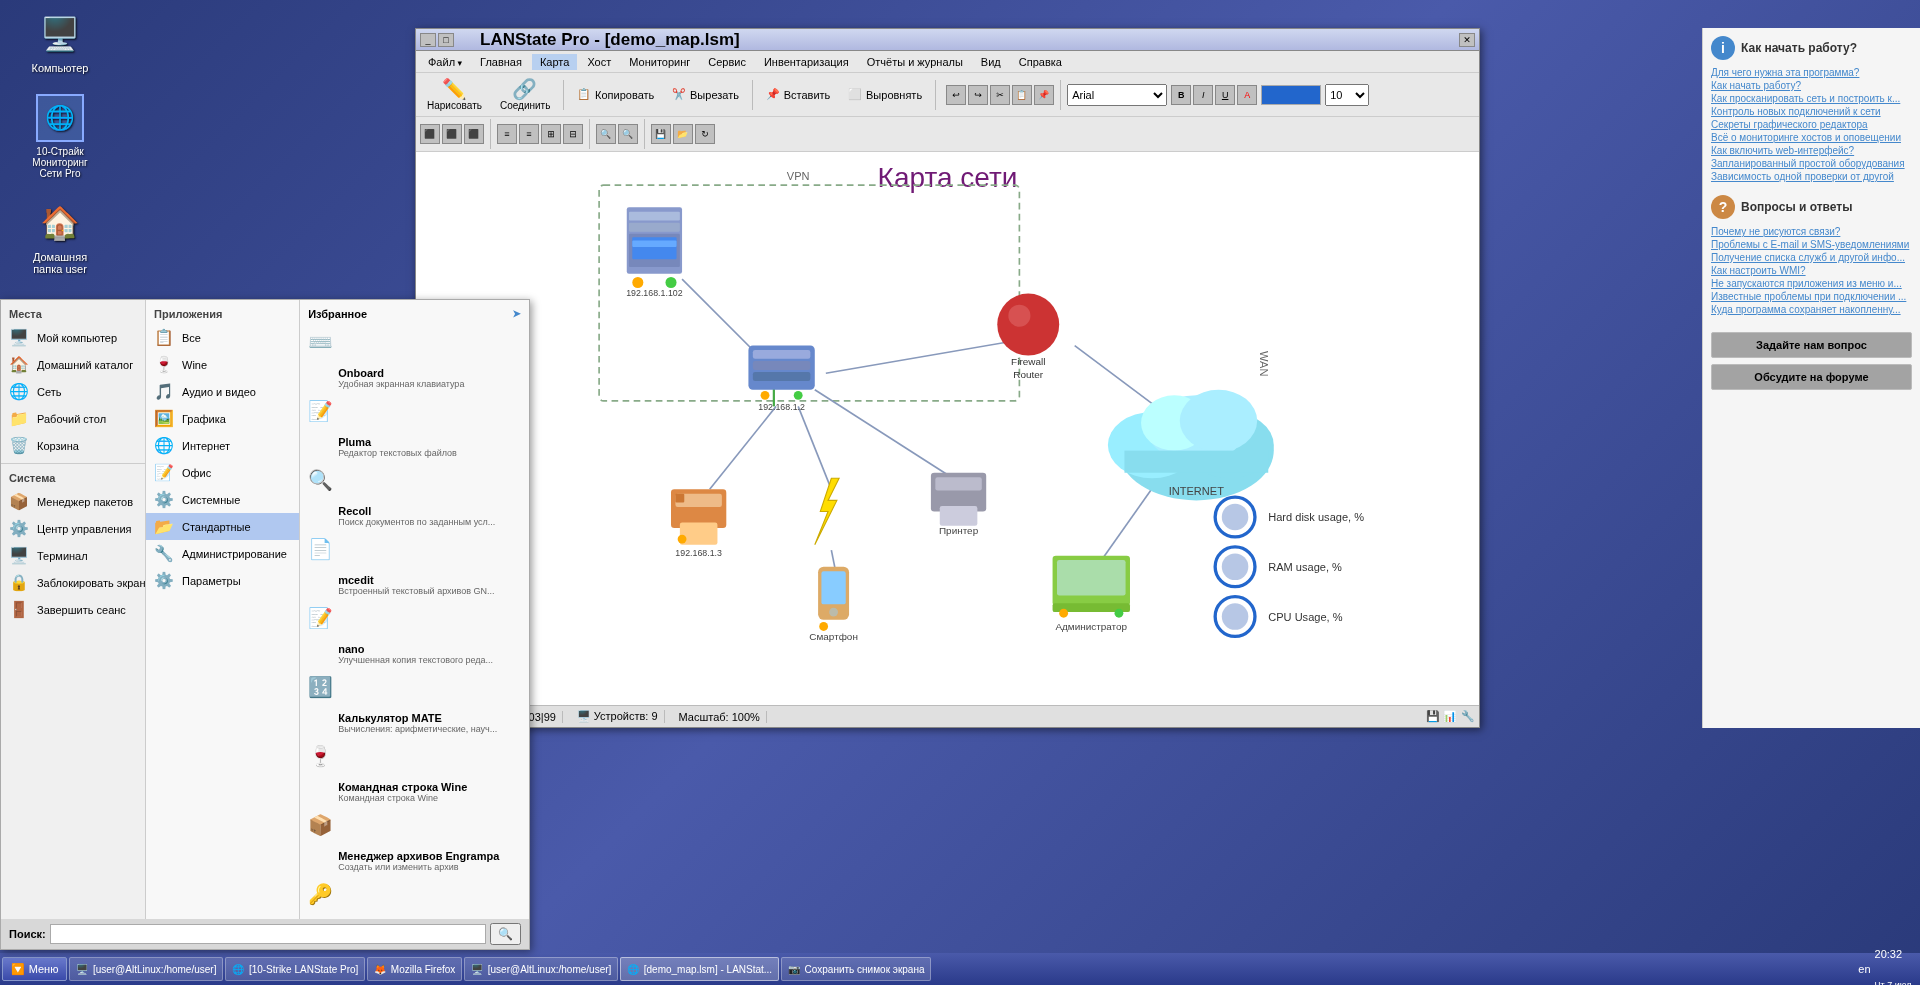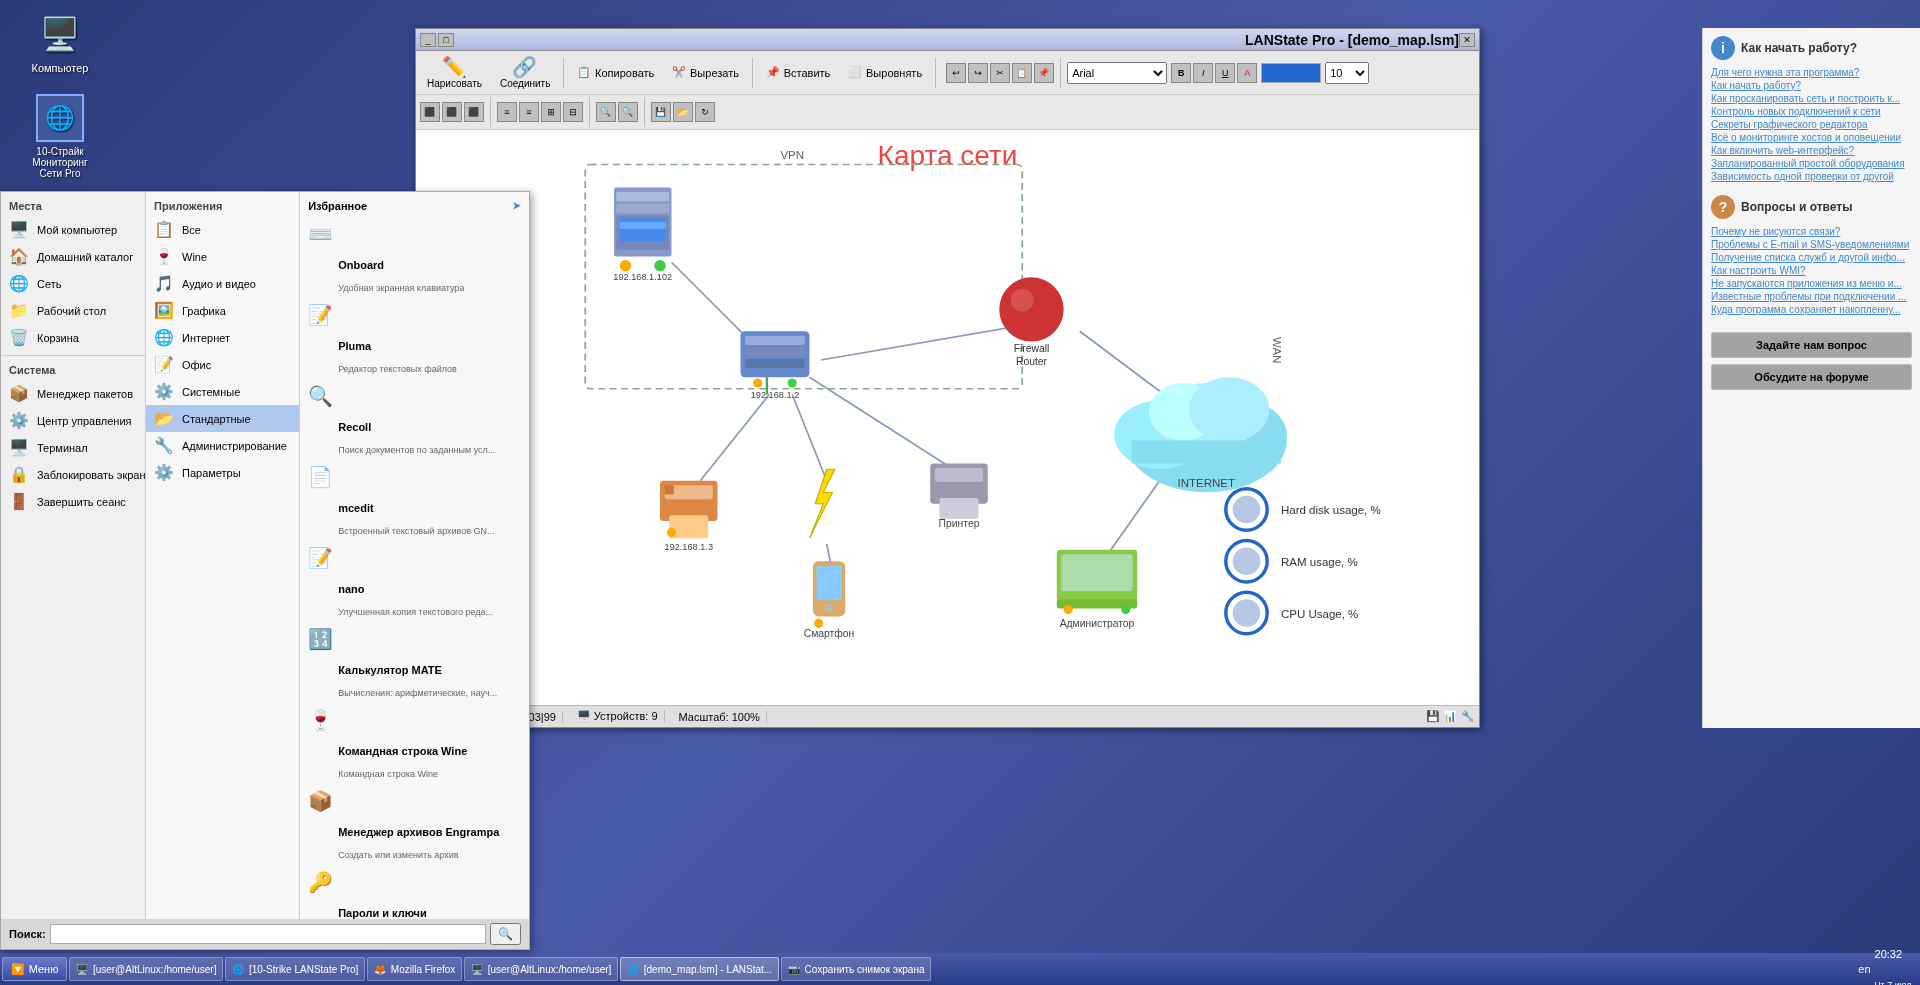--- a/index.html
+++ b/index.html
@@ -73,25 +73,25 @@
     .window-titlebar {
       background: linear-gradient(180deg, #d0d8f0 0%, #b0b8e0 100%);
       height: 22px;
       display: flex;
       align-items: center;
       justify-content: space-between;
       padding: 0 4px;
       border-bottom: 1px solid #888;
     }
     .window-title {
-      font-size: 14px;
+      font-size: 17px;
       color: #000;
       font-weight: bold;
       flex: 1;
-      text-align: right;
+      text-align: left;
     }
     .window-controls {
       display: flex;
       gap: 2px;
     }
     .window-btn {
       width: 16px;
       height: 14px;
       background: #c0c0c0;
       border: 1px solid #888;
@@ -170,21 +170,21 @@
     .map-area {
       flex: 1;
       background: white;
       position: relative;
       overflow: hidden;
     }
 
     .map-title {
       text-align: center;
       font-size: 28px;
-      color: #ef4444;
+      color: #701a75;
       padding: 10px;
       font-family: Arial, sans-serif;
     }
 
     
     .network-canvas {
       position: absolute;
       top: 0; left: 0;
       width: 100%;
       height: 100%;
@@ -327,21 +327,21 @@
       display: flex;
       align-items: flex-start;
       gap: 6px;
       padding: 4px 8px;
       cursor: pointer;
       font-size: 11px;
     }
     .app-item-icon { font-size: 20px; width: 24px; flex-shrink: 0; margin-top: 2px; }
     .app-item-text { display: flex; flex-direction: column; }
     .app-item-name { font-size: 11px; font-weight: bold; margin-top: 39px; }
-    .app-item-desc { font-size: 9px; color: #666; margin-top: 12px; }
+    .app-item-desc { font-size: 9px; color: #666; }
 
     
     .start-search {
       position: absolute;
       bottom: 35px;
       left: 0;
       width: 530px;
       background: #d8d8d8;
       border: 1px solid #aaa;
       border-top: none;
@@ -463,20 +463,32 @@
       <div style="width:60px; display:flex; gap:2px;">
         <div class="window-btn">_</div>
         <div class="window-btn">□</div>
       </div>
       <div class="window-title">LANState Pro - [demo_map.lsm]</div>
       <div class="window-controls">
         <div class="window-btn">✕</div>
       </div>
     </div>
 
+    <div class="menubar">
+      <div class="menu-item with-arrow">Файл</div>
+      <div class="menu-item">Главная</div>
+      <div class="menu-item active">Карта</div>
+      <div class="menu-item">Хост</div>
+      <div class="menu-item">Мониторинг</div>
+      <div class="menu-item">Сервис</div>
+      <div class="menu-item">Инвентаризация</div>
+      <div class="menu-item">Отчёты и журналы</div>
+      <div class="menu-item">Вид</div>
+      <div class="menu-item">Справка</div>
+    </div>
 
     <div class="toolbar">
       <div class="toolbar-btn">
         <span class="tb-icon">✏️</span>
         <span>Нарисовать</span>
       </div>
       <div class="toolbar-btn">
         <span class="tb-icon">🔗</span>
         <span>Соединить</span>
       </div>

